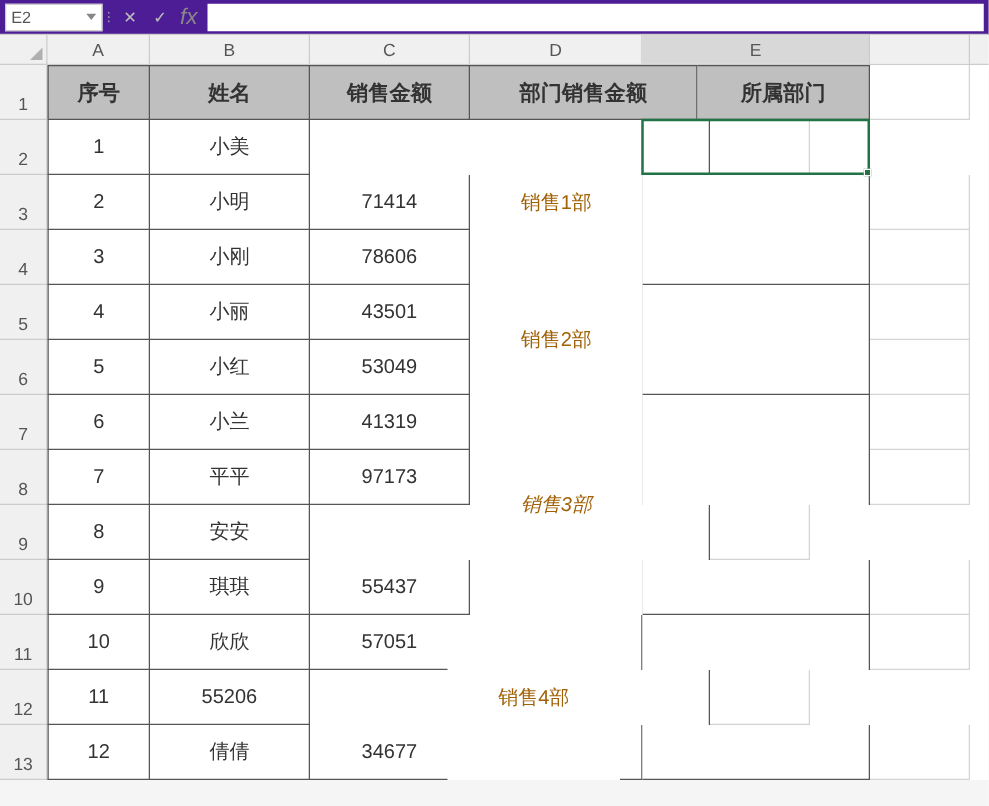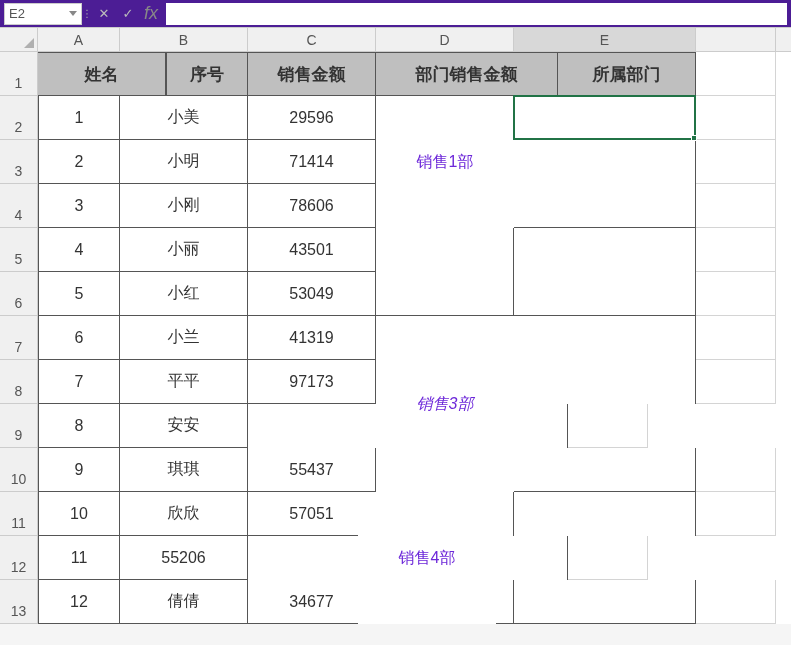--- a/index.html
+++ b/index.html
@@ -167,21 +167,21 @@
       font-weight: bold;
       font-size: 17px;
       border-top: 1px solid #555;
     }
     .merged-cell {
       position: absolute;
       display: flex;
       align-items: center;
       justify-content: center;
       font-size: 16px;
-      color: #6d28d9;
+      color: #a16207;
       background: #fff;
       border-right: 1px solid #555;
       border-bottom: 1px solid #555;
     }
     .active-cell-outline {
       position: absolute;
       border: 2px solid #217346;
       pointer-events: none;
       background: transparent;
     }
@@ -243,32 +243,31 @@
       <div class="row-header">9</div>
       <div class="row-header">10</div>
       <div class="row-header">11</div>
       <div class="row-header">12</div>
       <div class="row-header">13</div>
     </div>
 
     <div class="grid">
 
       <div class="grid-row">
+        <div class="cell data-cell header-cell left-edge w-a">序号</div>
         <div class="cell data-cell header-cell w-b">姓名</div>
-        <div class="cell data-cell header-cell left-edge w-a">序号</div>
         <div class="cell data-cell header-cell w-c">销售金额</div>
         <div class="cell data-cell header-cell w-e">部门销售金额</div>
         <div class="cell data-cell header-cell w-d">所属部门</div>
         <div class="cell w-f"></div>
       </div>
 
       <div class="grid-row">
         <div class="cell data-cell left-edge w-a">1</div>
         <div class="cell data-cell w-b">小美</div>
-        <div class="cell data-cell w-c">29596</div>
         <div class="cell data-cell w-d no-bottom"></div>
         <div class="cell data-cell w-e no-bottom"></div>
         <div class="cell w-f"></div>
       </div>
       <div class="grid-row">
         <div class="cell data-cell left-edge w-a">2</div>
         <div class="cell data-cell w-b">小明</div>
         <div class="cell data-cell w-c">71414</div>
         <div class="cell data-cell w-d no-bottom"></div>
         <div class="cell data-cell w-e no-bottom"></div>
@@ -347,20 +346,21 @@
       <div class="grid-row">
         <div class="cell data-cell left-edge w-a">12</div>
         <div class="cell data-cell w-b">倩倩</div>
         <div class="cell data-cell w-c">34677</div>
         <div class="cell data-cell w-d"></div>
         <div class="cell data-cell w-e"></div>
         <div class="cell w-f"></div>
       </div>
 
       <div class="merged-cell" style="left:338px; top:44px; width:138px; height:132px; border:none;">销售1部</div>
+      <div class="merged-cell" style="left:338px; top:176px; width:138px; height:88px; border:none;">销售2部</div>
       <div class="merged-cell" style="left:338px; top:264px; width:138px; height:176px; border:none;font-style:italic;">销售3部</div>
       <div class="merged-cell" style="left:320px; top:440px; width:138px; height:132px; border:none;">销售4部</div>
 
       <div class="active-cell-outline" style="left:475px; top:43px; width:183px; height:45px;">
         <div class="active-handle"></div>
       </div>
     </div>
   </div>
 </div>
 

